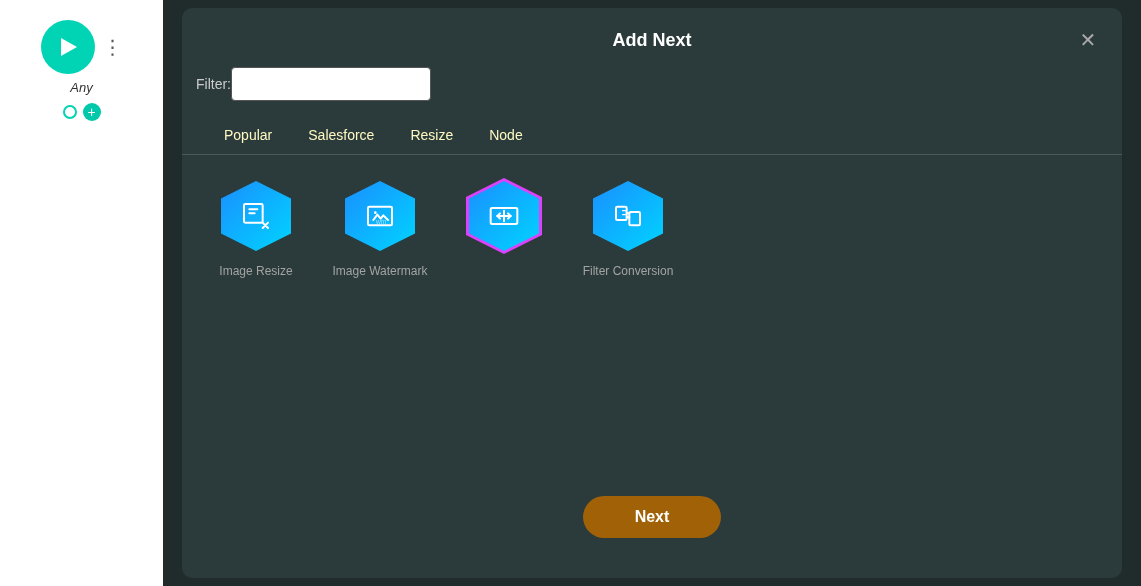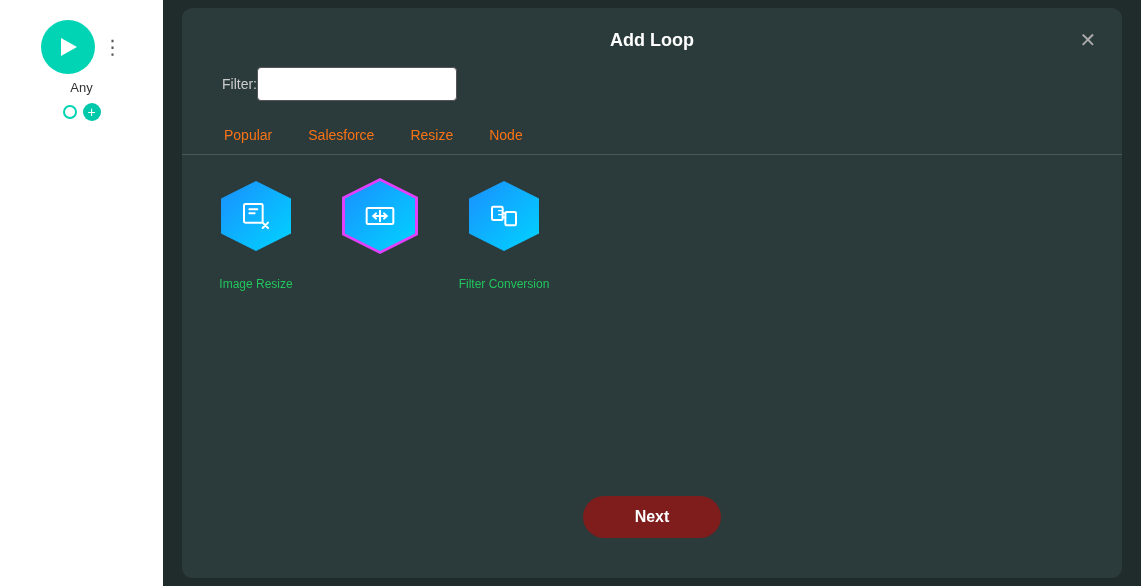--- a/index.html
+++ b/index.html
@@ -49,20 +49,21 @@
     }
     .node-header {
       display: flex;
       align-items: center;
       justify-content: center;
     }
     .node-label {
       margin-top: 6px;
       font-size: 13px;
       color: #333;
+      font-style: italic;
     }
     .node-connectors {
       display: flex;
       align-items: center;
       gap: 6px;
       margin-top: 8px;
     }
     .connector-dot {
       width: 14px;
       height: 14px;
@@ -130,21 +131,21 @@
       align-items: center;
       justify-content: center;
       color: #aaa;
       font-size: 20px;
     }
 
     
     .filter-row {
       display: flex;
       align-items: center;
-      padding: 0 40px 16px;
+      padding: 0 14px 16px;
     }
     .filter-label {
       color: #ccc;
       font-size: 14px;
     }
     .filter-input {
       flex: 0 0 200px;
       height: 34px;
       border-radius: 4px;
       border: 1px solid #555;
@@ -158,21 +159,21 @@
     
     .tabs {
       display: flex;
       gap: 0;
       padding: 0 24px;
       border-bottom: 1px solid #4a5a5a;
       margin-bottom: 24px;
     }
     .tab {
       padding: 10px 18px;
-      color: #f97316;
+      color: #fef9c3;
       font-size: 14px;
       cursor: pointer;
       border-bottom: 2px solid transparent;
       margin-bottom: -1px;
     }
     .tab.active {
       color: #ffffff;
       border-bottom: 2px solid #00d4b4;
       font-weight: 600;
     }
@@ -223,38 +224,38 @@
       clip-path: polygon(50% 0%, 100% 25%, 100% 75%, 50% 100%, 0% 75%, 0% 25%);
       background: #e040fb;
       z-index: 0;
     }
     .hexagon-selected-wrapper .hexagon {
       position: relative;
       z-index: 1;
     }
 
     .node-name {
-      margin-top: 24px;
-      color: #22c55e;
+      margin-top: 11px;
+      color: #a3a3a3;
       font-size: 12px;
       text-align: center;
       line-height: 1.3;
     }
 
     
     .footer {
       flex: 1;
       display: flex;
       align-items: flex-end;
       justify-content: center;
       padding-bottom: 10px;
       padding-top: 20px;
     }
     .next-btn {
-      background: #7f1d1d;
+      background: #a16207;
       color: white;
       border: none;
       border-radius: 24px;
       padding: 12px 52px;
       font-size: 16px;
       font-weight: 600;
       cursor: pointer;
     }
   </style>
 </head>
@@ -271,21 +272,21 @@
   <div class="node-connectors">
     <div class="connector-dot"></div>
     <div class="connector-add">+</div>
   </div>
 </div>
 
 <div class="modal-overlay">
   <div class="modal">
 
     <div class="modal-header">
-      <span class="modal-title">Add Loop</span>
+      <span class="modal-title">Add Next</span>
       <div class="close-btn">✕</div>
     </div>
 
     <div class="filter-row">
       <label class="filter-label">Filter:</label>
       <input class="filter-input" type="text" style="">
     </div>
 
     <div class="tabs">
       <div class="tab">Popular</div>
@@ -302,20 +303,33 @@
             <svg width="32" height="32" viewBox="0 0 24 24" fill="none" xmlns="http://www.w3.org/2000/svg">
               <rect x="3" y="3" width="14" height="14" rx="1" stroke="white" stroke-width="1.5" fill="none"></rect>
               <path d="M17 17l4 4M17 21l4-4" stroke="white" stroke-width="1.5" stroke-linecap="round"></path>
               <path d="M7 7h6M7 10h4" stroke="white" stroke-width="1.5" stroke-linecap="round"></path>
             </svg>
           </div>
         </div>
         <span class="node-name">Image Resize</span>
       </div>
 
+      <div class="node-item">
+        <div class="node-icon-wrapper">
+          <div class="hexagon">
+            <svg width="32" height="32" viewBox="0 0 24 24" fill="none" xmlns="http://www.w3.org/2000/svg">
+              <rect x="3" y="5" width="18" height="14" rx="1" stroke="white" stroke-width="1.5" fill="none"></rect>
+              <path d="M7 15l3-4 2.5 3 2-2.5L18 15" stroke="white" stroke-width="1.5" stroke-linecap="round" stroke-linejoin="round"></path>
+              <circle cx="8.5" cy="9.5" r="1" fill="white"></circle>
+              <text x="9" y="18" font-size="5" fill="white" opacity="0.6">wm</text>
+            </svg>
+          </div>
+        </div>
+        <span class="node-name">Image Watermark</span>
+      </div>
 
       <div class="node-item">
         <div class="node-icon-wrapper">
           <div class="hexagon-selected-wrapper">
             <div class="hexagon">
               <svg width="32" height="32" viewBox="0 0 24 24" fill="none" xmlns="http://www.w3.org/2000/svg">
                 <rect x="2" y="6" width="20" height="12" rx="1" stroke="white" stroke-width="1.5" fill="none"></rect>
                 <path d="M7 12h10M12 8v8" stroke="white" stroke-width="1.5" stroke-linecap="round"></path>
                 <path d="M9 10l-2 2 2 2M15 10l2 2-2 2" stroke="white" stroke-width="1.5" stroke-linecap="round" stroke-linejoin="round"></path>
               </svg>

